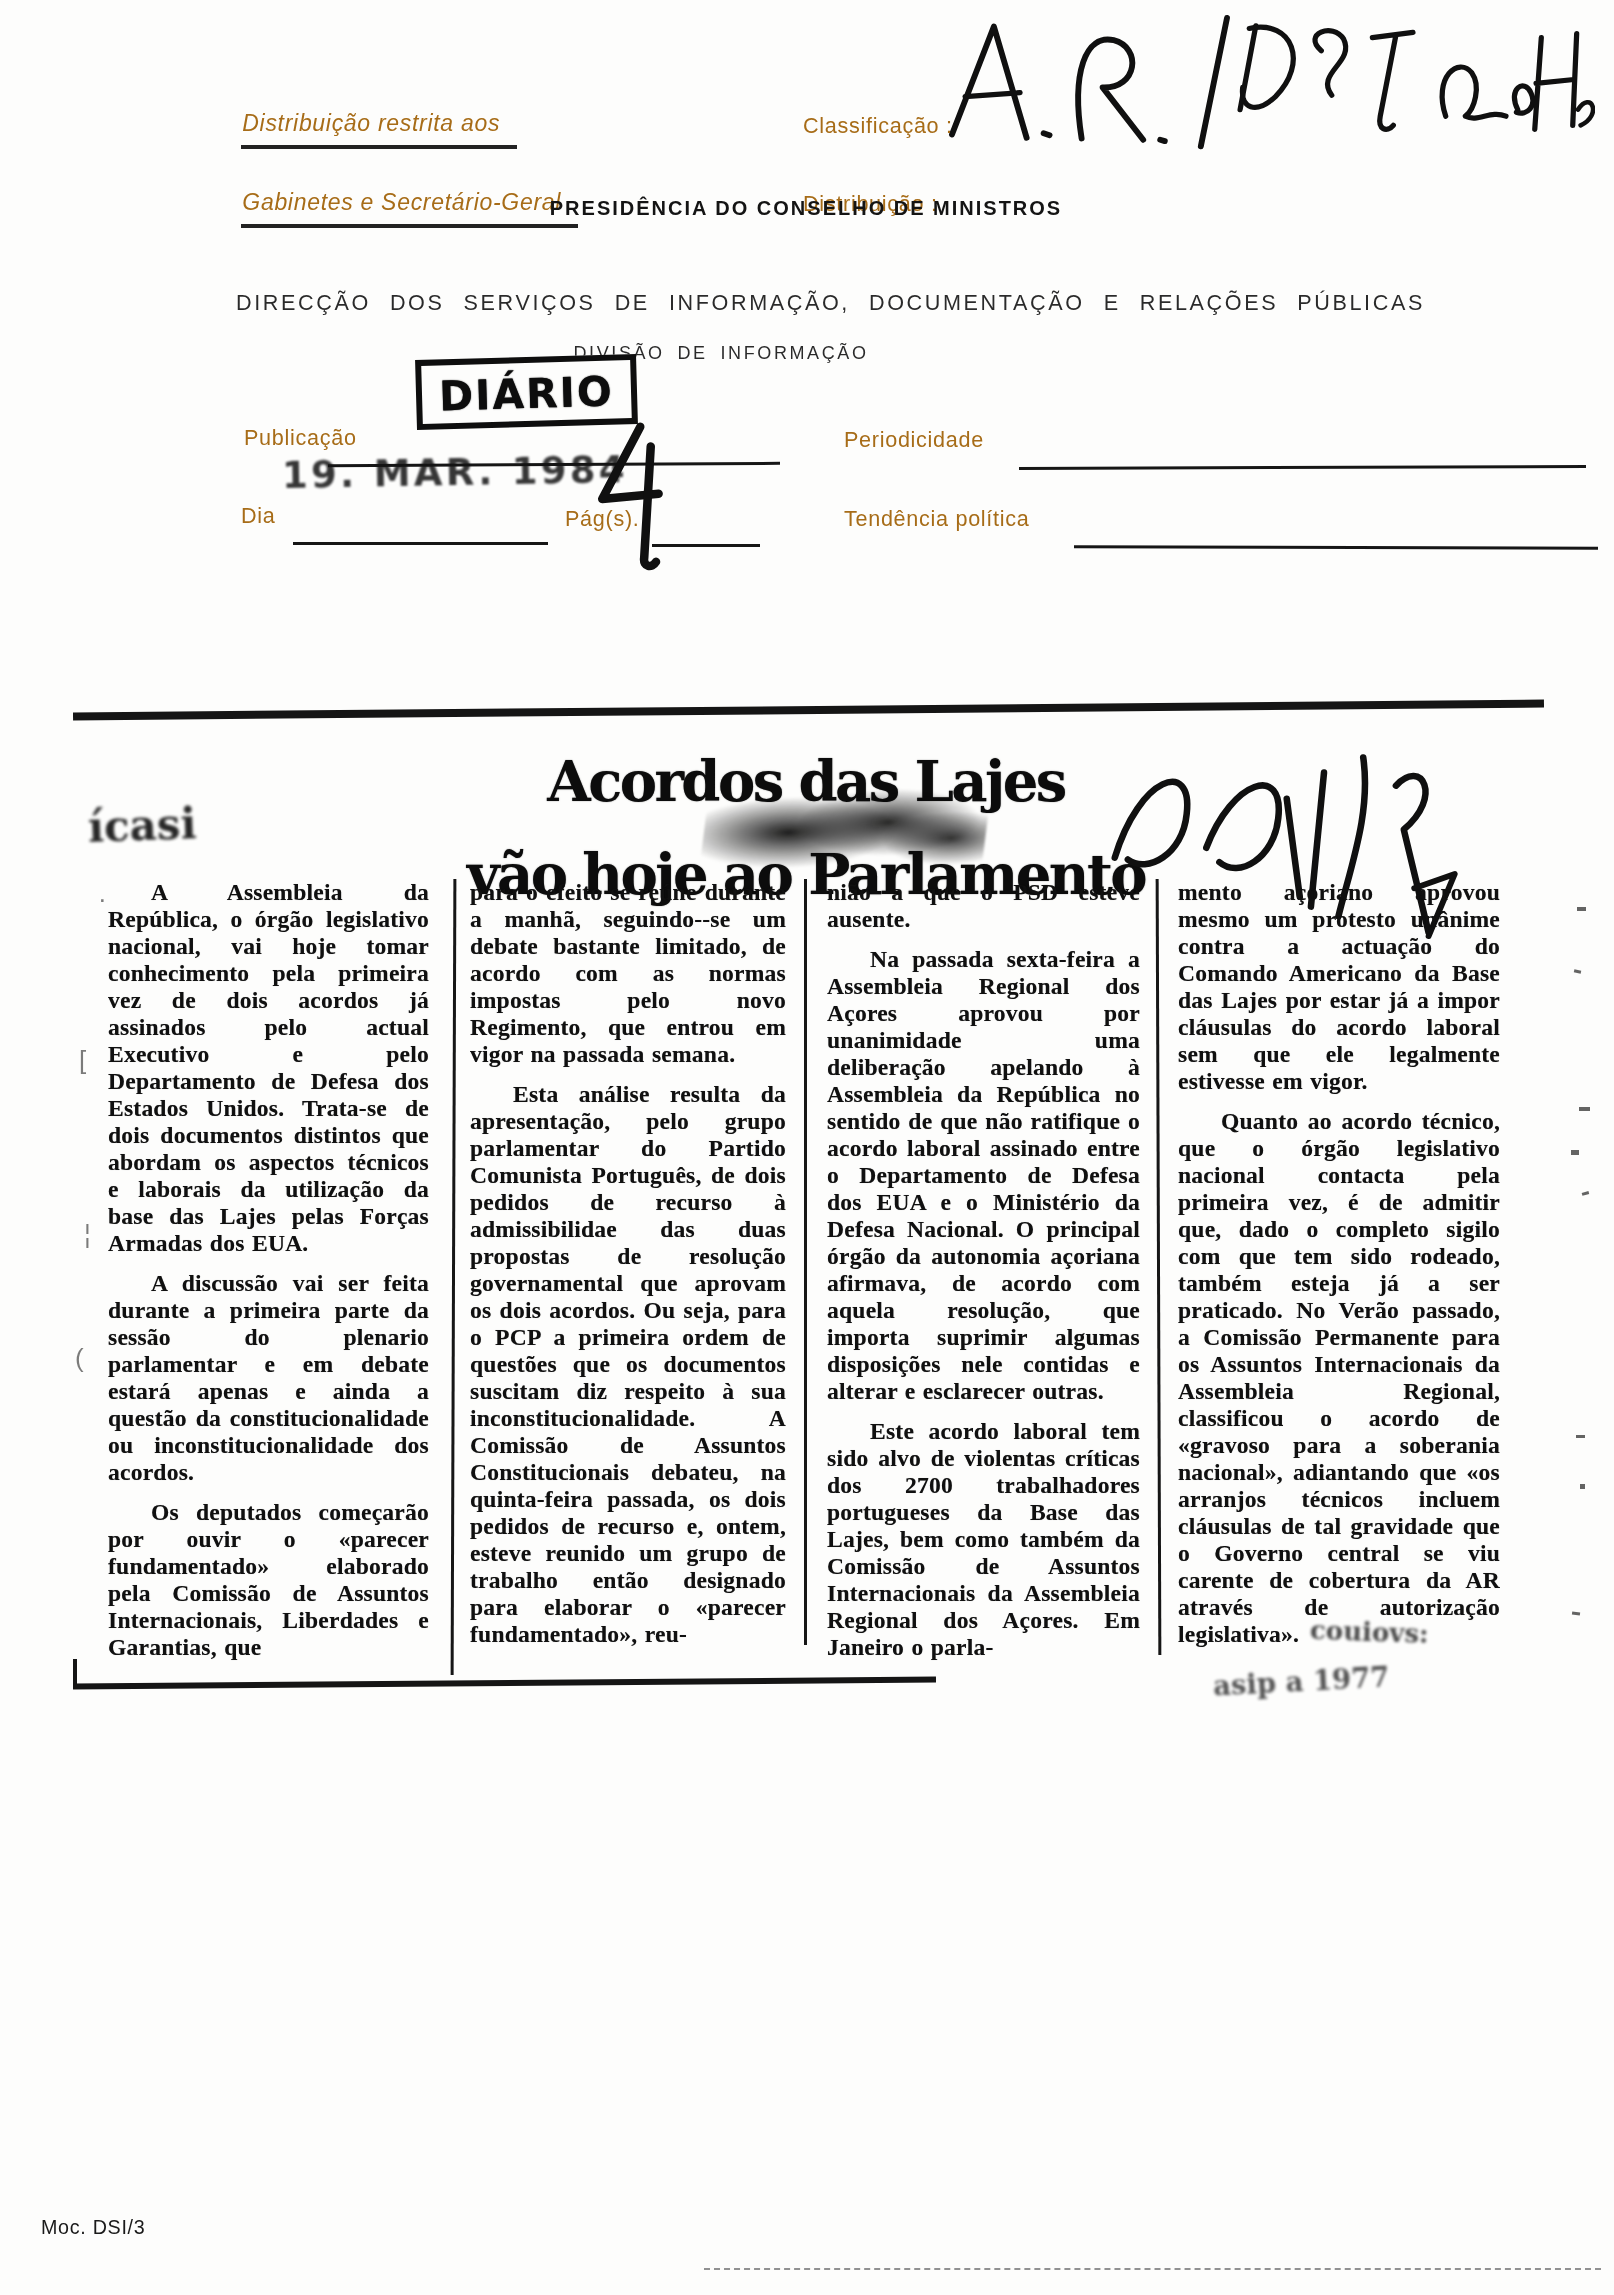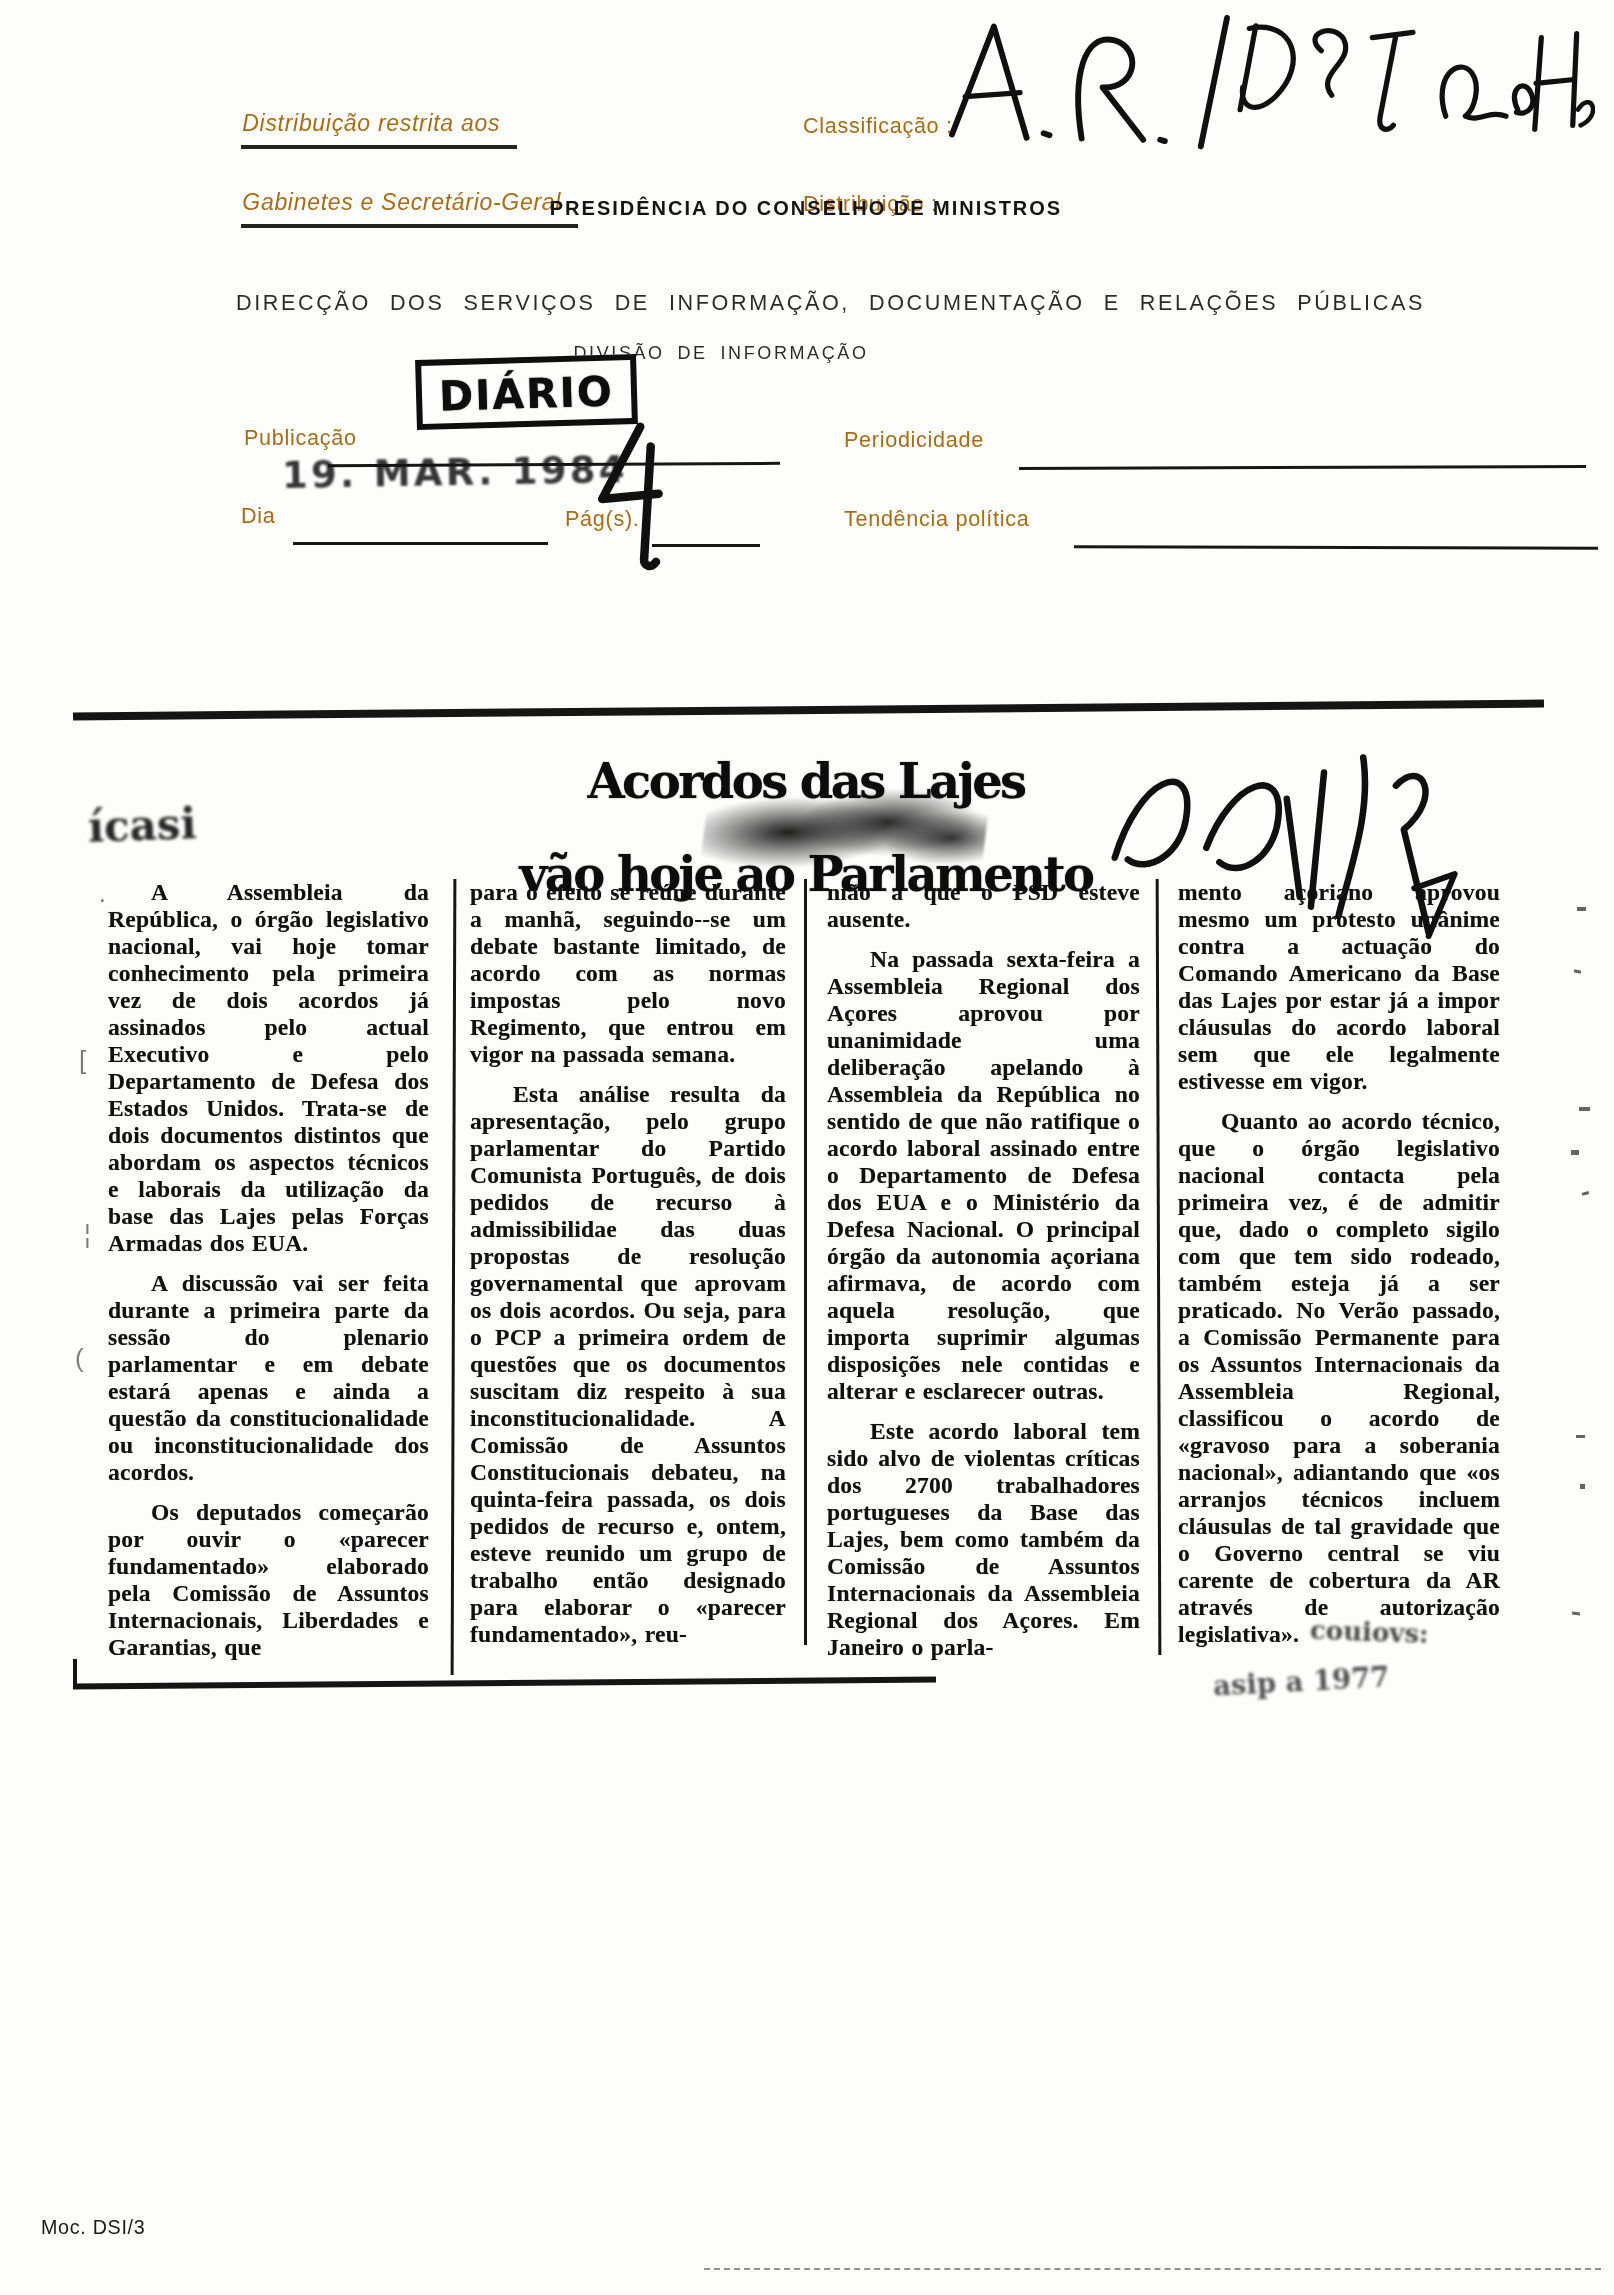--- a/index.html
+++ b/index.html
@@ -28,21 +28,21 @@
     text-shadow:0 0 1.3px #0d0d0d;
   }
   .date-stamp{
     font-family:"DejaVu Sans",sans-serif;font-weight:bold;font-size:37px;
     letter-spacing:3.3px;color:#141414;transform:rotate(-1deg);
     filter:blur(1px);opacity:.85;white-space:nowrap;
   }
   
   .headline{
     font-family:"DejaVu Serif",serif;font-weight:bold;color:#0c0c0c;
-    font-size:48px;line-height:93px;letter-spacing:-2.6px;text-align:center;
+    font-size:56px;line-height:93px;letter-spacing:-2.6px;text-align:center;
     text-shadow:0 0 1.3px rgba(0,0,0,.55);white-space:nowrap;
   }
   .col{
     font-family:"Liberation Serif",serif;font-size:23.6px;line-height:27px;
     text-align:justify;color:#101010;letter-spacing:0.2px;word-spacing:1.3px;
     overflow:hidden;text-shadow:0 0 0.7px rgba(0,0,0,.4);
   }
   .col p{margin:0 0 13px 0;text-indent:43px;font-weight:bold;}
   .col p.cont{text-indent:0;}
   .divider{width:3.3px;background:#161616;}

